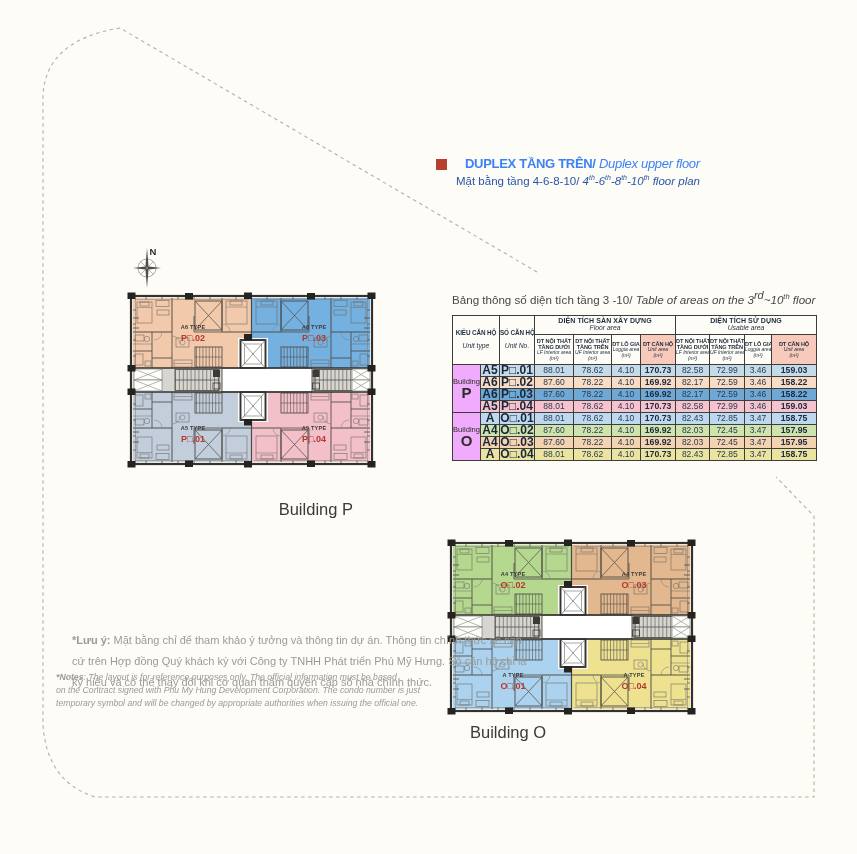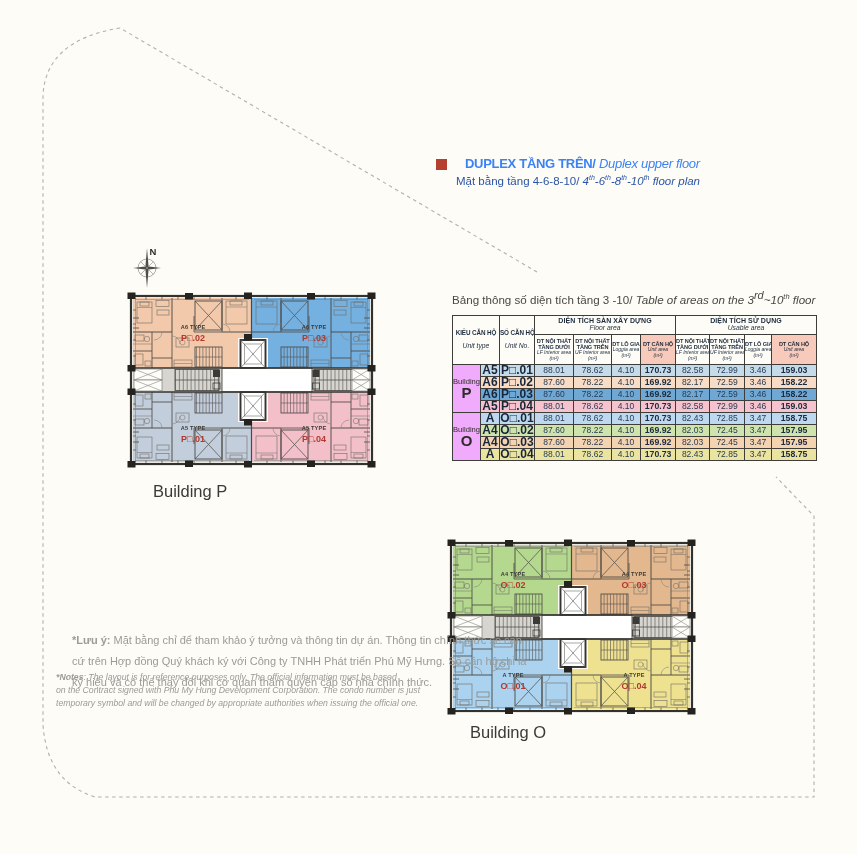--- a/index.html
+++ b/index.html
@@ -531,21 +531,21 @@
     <g>
       <text x="77" y="142" text-anchor="middle" font-family="Liberation Sans, sans-serif" font-size="5.6" font-weight="bold" fill="#3c3935" letter-spacing="0.2">A5 TYPE</text>
       <text x="77" y="153.5" text-anchor="middle" font-family="Liberation Sans, sans-serif" font-size="9" font-weight="bold" fill="#b3392e" letter-spacing="0">P□.01</text>
     </g>
     <g>
       <text x="198" y="142" text-anchor="middle" font-family="Liberation Sans, sans-serif" font-size="5.6" font-weight="bold" fill="#3c3935" letter-spacing="0.2">A5 TYPE</text>
       <text x="198" y="153.5" text-anchor="middle" font-family="Liberation Sans, sans-serif" font-size="9" font-weight="bold" fill="#b3392e" letter-spacing="0">P□.04</text>
     </g>
   </svg>
 
-<div style="position:absolute;left:153px;top:482px;width:200px;text-align:left;font-size:16.5px;color:#3a3a38">Building P</div>
+<div style="position:absolute;left:153px;top:500px;width:200px;text-align:right;font-size:16.5px;color:#3a3a38">Building P</div>
 
 <div style="position:absolute;left:452px;top:289px;font-size:11.6px;color:#4b4843;white-space:nowrap">Bảng thông số diện tích tầng 3 -10/ <i>Table of areas on the 3<sup style="font-size:11px">rd</sup>~10<sup style="font-size:7.5px">th</sup> floor</i></div>
 
 <table class="areas">
     <colgroup>
       <col style="width:28px">
       <col style="width:19px">
       <col style="width:35px">
       <col style="width:39px">
       <col style="width:38px">

